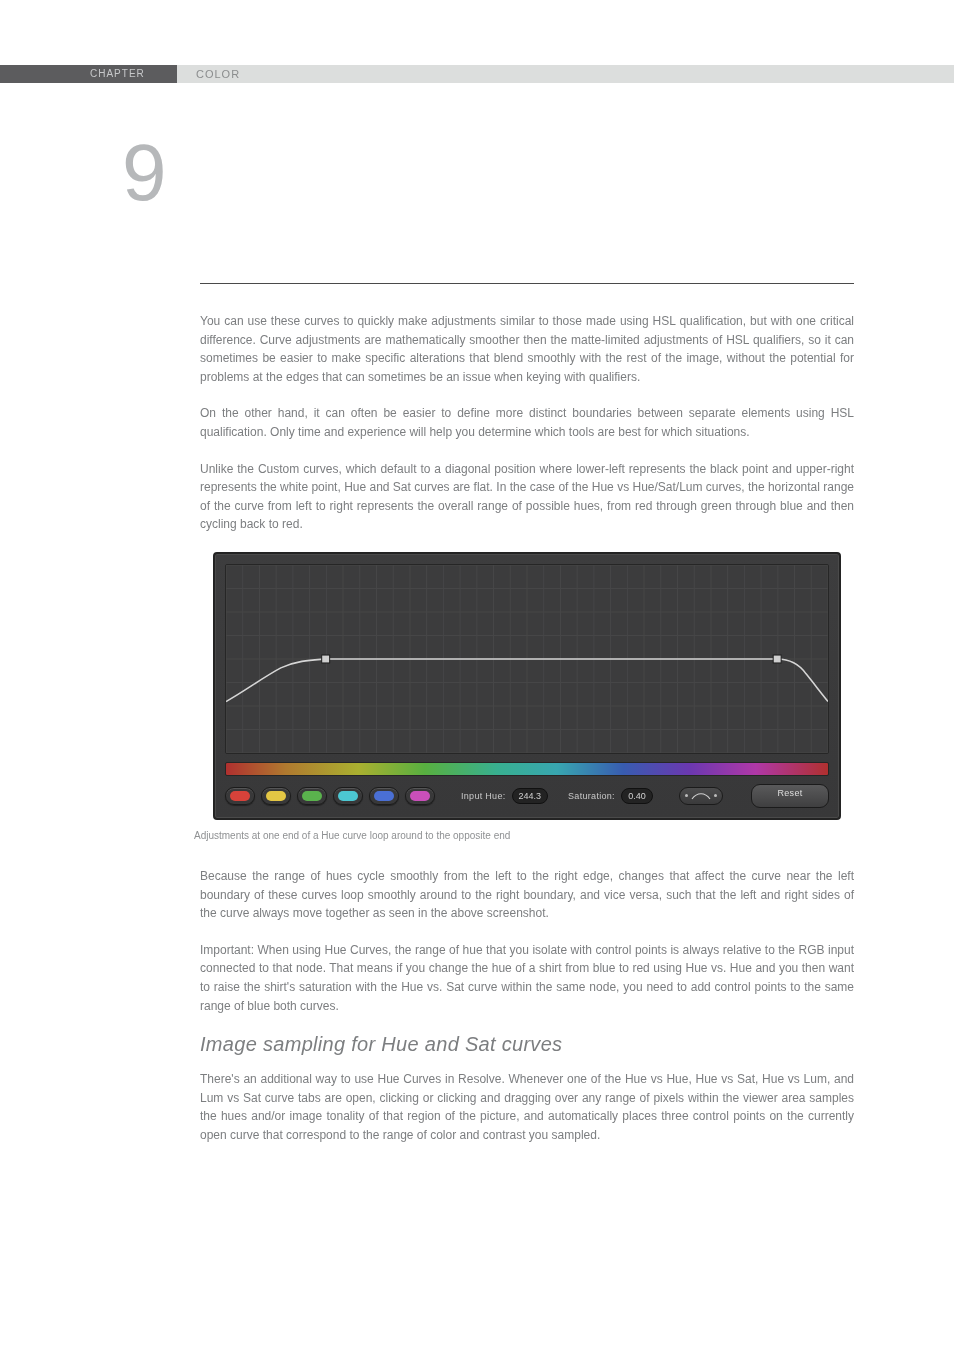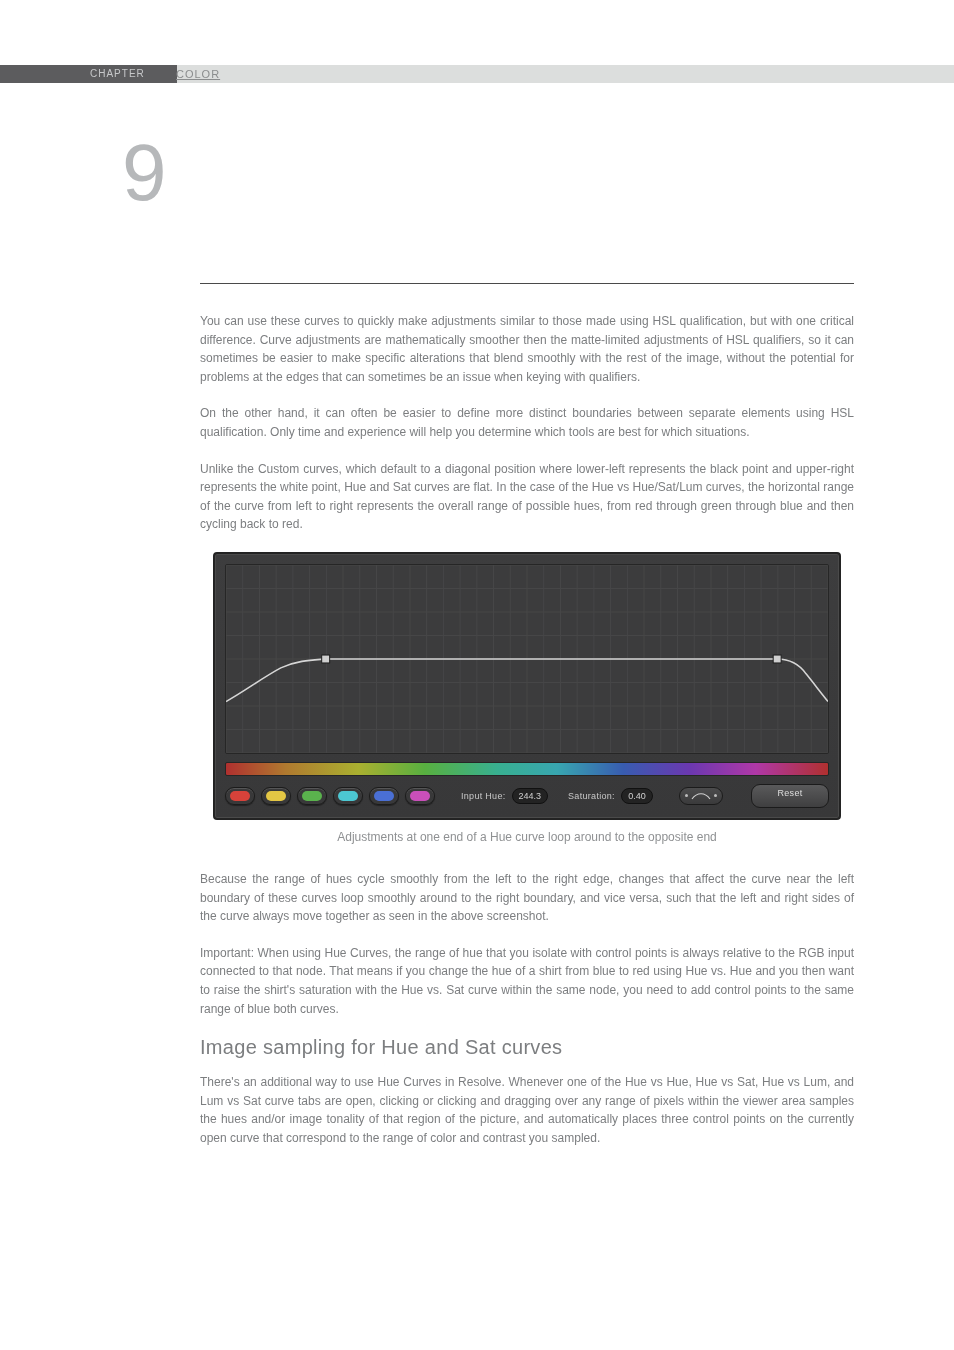--- a/index.html
+++ b/index.html
@@ -4,29 +4,29 @@
 <style>
   * { box-sizing: border-box; margin: 0; padding: 0; }
   html, body { width: 954px; background: #fff; font-family: "Helvetica Neue", Arial, sans-serif; }
   .page { width: 954px; min-height: 1350px; position: relative; background: #fff; }
 
   
   .header-band { position: relative; height: 18px; margin-top: 65px; }
   .band-dark { position: absolute; left: 0; top: 0; height: 18px; width: 177px; background: #5c5c5e; }
   .band-light { position: absolute; left: 177px; top: 0; height: 18px; right: 0; background: #dcdedd; }
   .chapter-label { position: absolute; left: 90px; top: 0; height: 18px; line-height: 18px; font-size: 10px; letter-spacing: 1px; color: #c7c8ca; font-weight: 300; }
-  .section-label { position: absolute; left: 176px; top: 0; height: 18px; line-height: 18px; font-size: 11px; letter-spacing: 1px; color: #8b8d8e; font-weight: 300; text-decoration: underline; }
+  .section-label { position: absolute; left: 196px; top: 0; height: 18px; line-height: 18px; font-size: 11px; letter-spacing: 1px; color: #8b8d8e; font-weight: 300; }
   .chapter-number { position: absolute; left: 122px; top: 68px; font-size: 80px; font-weight: 200; color: #b6b8ba; line-height: 1; }
 
   .content { margin-left: 200px; margin-right: 100px; }
   .hr { border: none; border-top: 1px solid #4a4a4a; margin-top: 200px; margin-bottom: 28px; }
 
   p.body { font-size: 12px; line-height: 1.55; color: #7c7e80; font-weight: 400; margin-bottom: 18px; text-align: justify; }
-  p.caption { font-size: 12px; color: #8f9193; text-align: center; margin-top: 10px; margin-bottom: 26px; font-weight: 300; }
-  h2.subhead { font-size: 20px; font-weight: 300; color: #7c7e80; margin-top: 14px; margin-bottom: 14px; letter-spacing: 0.3px; }
+  p.caption { font-size: 10px; color: #8f9193; margin-top: 10px; margin-bottom: 26px; font-weight: 300; }
+  h2.subhead { font-size: 20px; font-weight: 300; color: #7c7e80; margin-top: 14px; margin-bottom: 14px; letter-spacing: 0.3px; font-style: italic; }
 
   
   .figure { margin: 8px -6px 0 -6px; }
   .curve-panel { background: linear-gradient(#3d3d3e, #383839); border: 2px solid #232323; border-radius: 4px; padding: 10px; width: 628px; margin: 0 auto; box-shadow: inset 0 0 0 1px #4a4a4a; }
   .curve-area { position: relative; height: 190px; background: #3c3c3d; border: 1px solid #262626; border-radius: 2px; overflow: hidden; }
   .curve-area svg { position: absolute; inset: 0; width: 100%; height: 100%; }
 
   .hue-bar { height: 14px; margin-top: 8px; border: 1px solid #262626; border-radius: 2px;
     background: linear-gradient(to right,
       #b0302f 0%, #b07a2f 10%, #aab030 22%, #58b040 33%, #38b090 45%,

